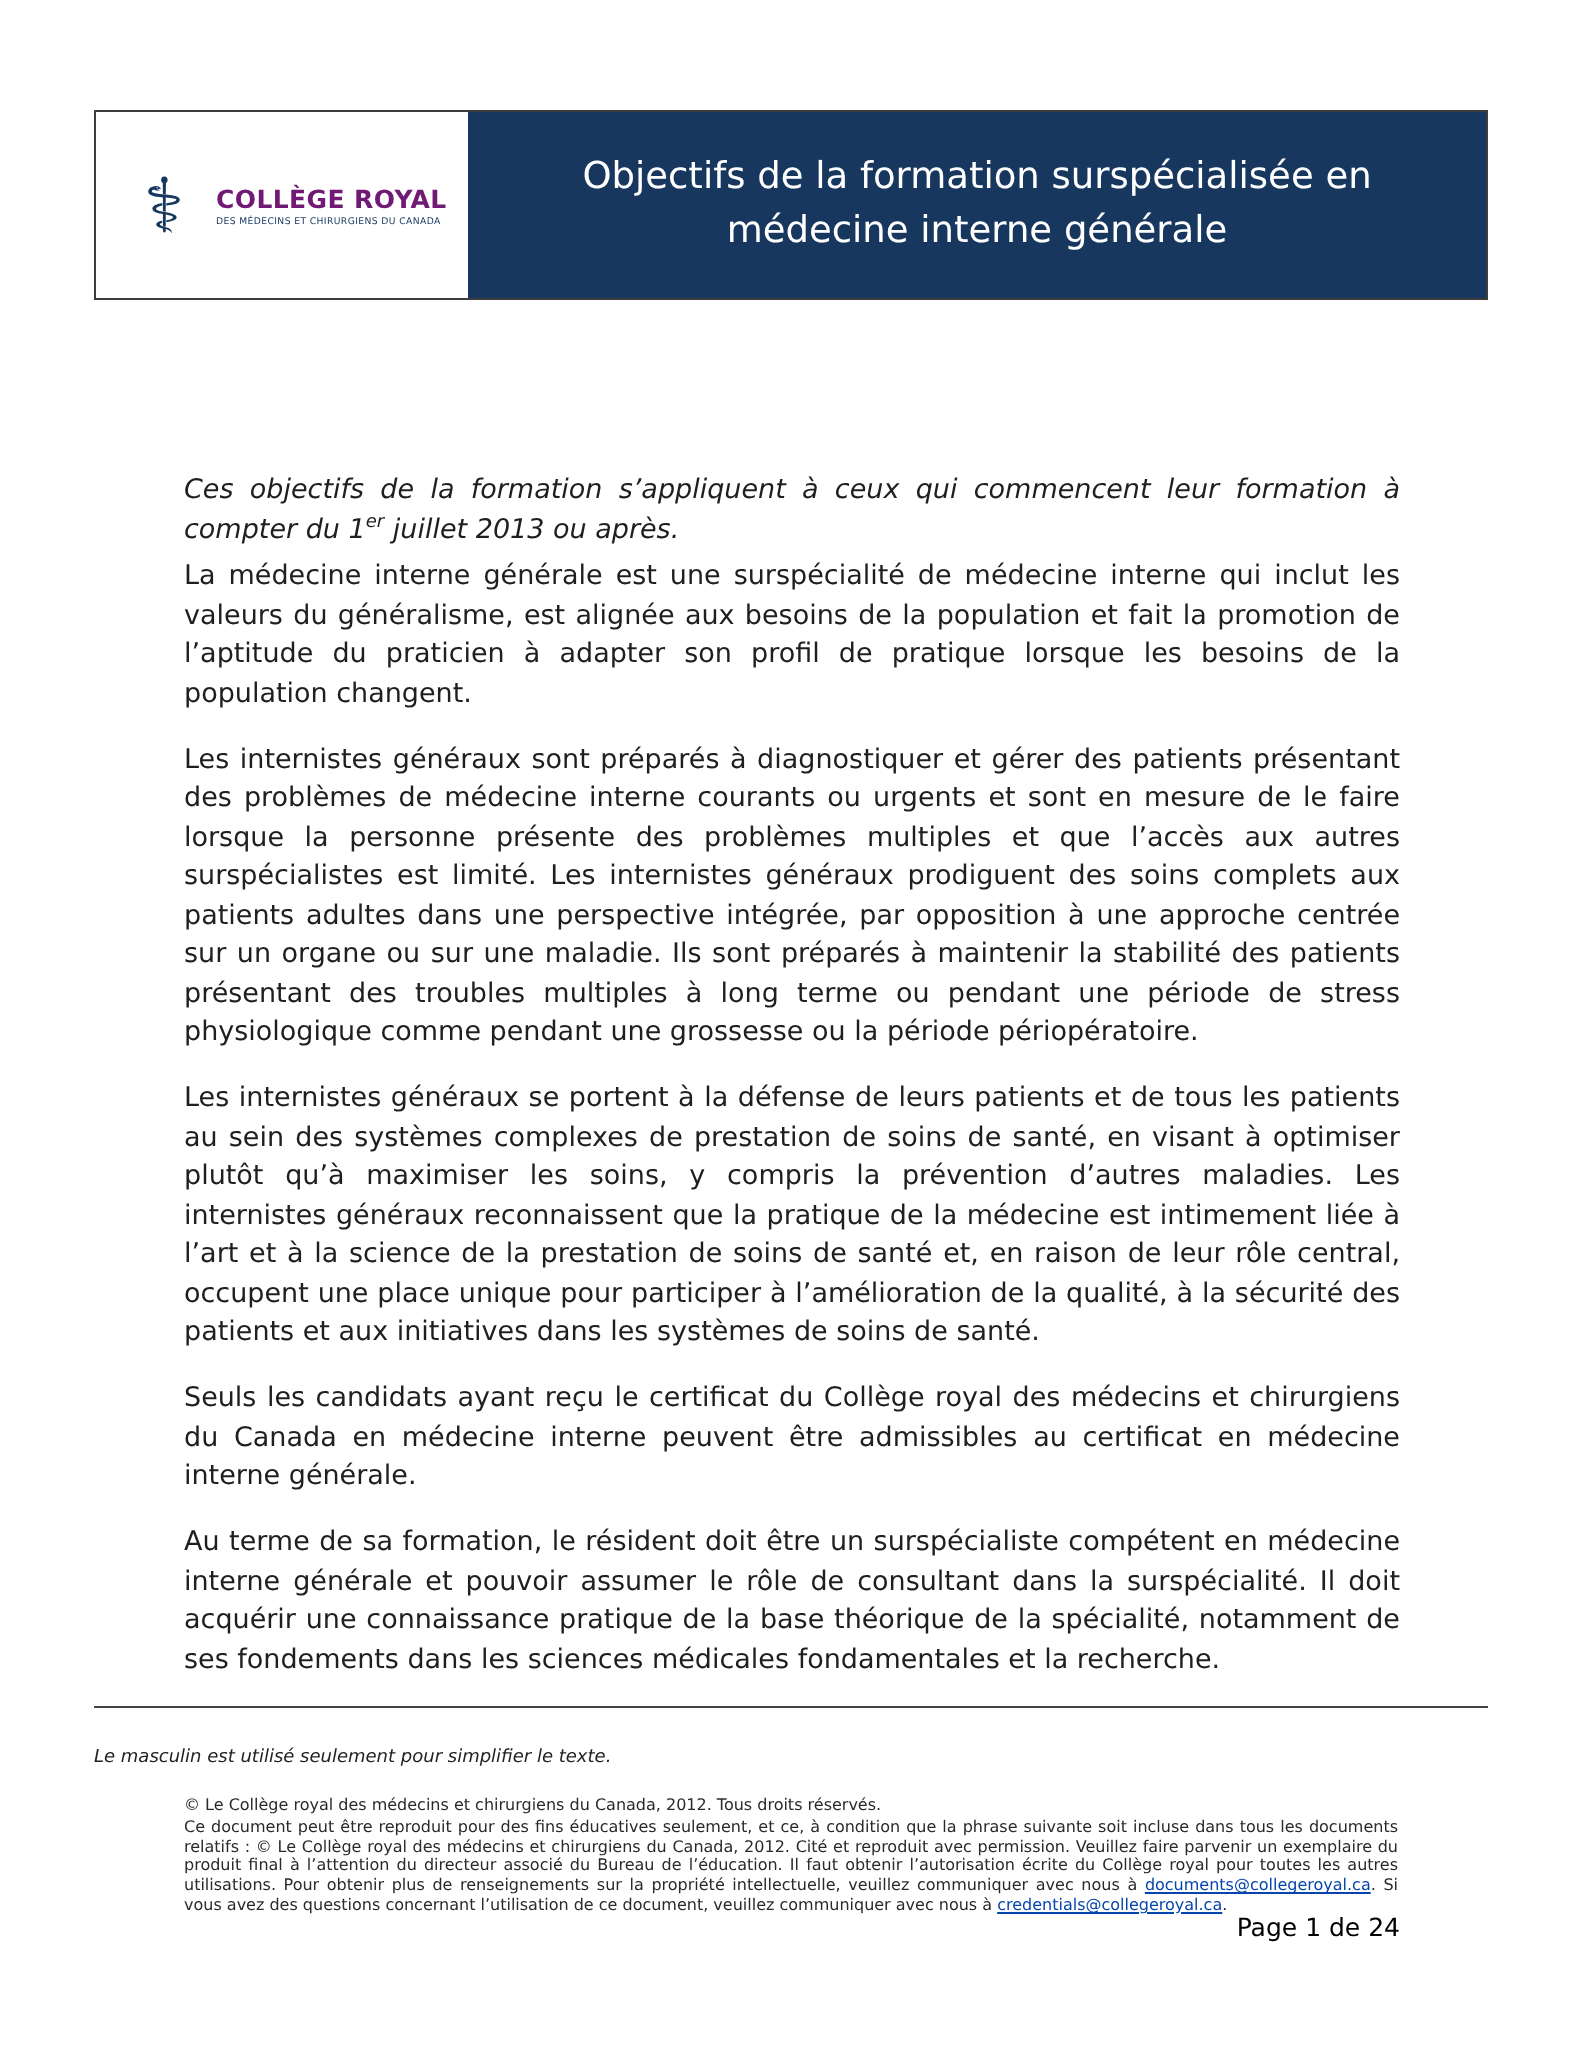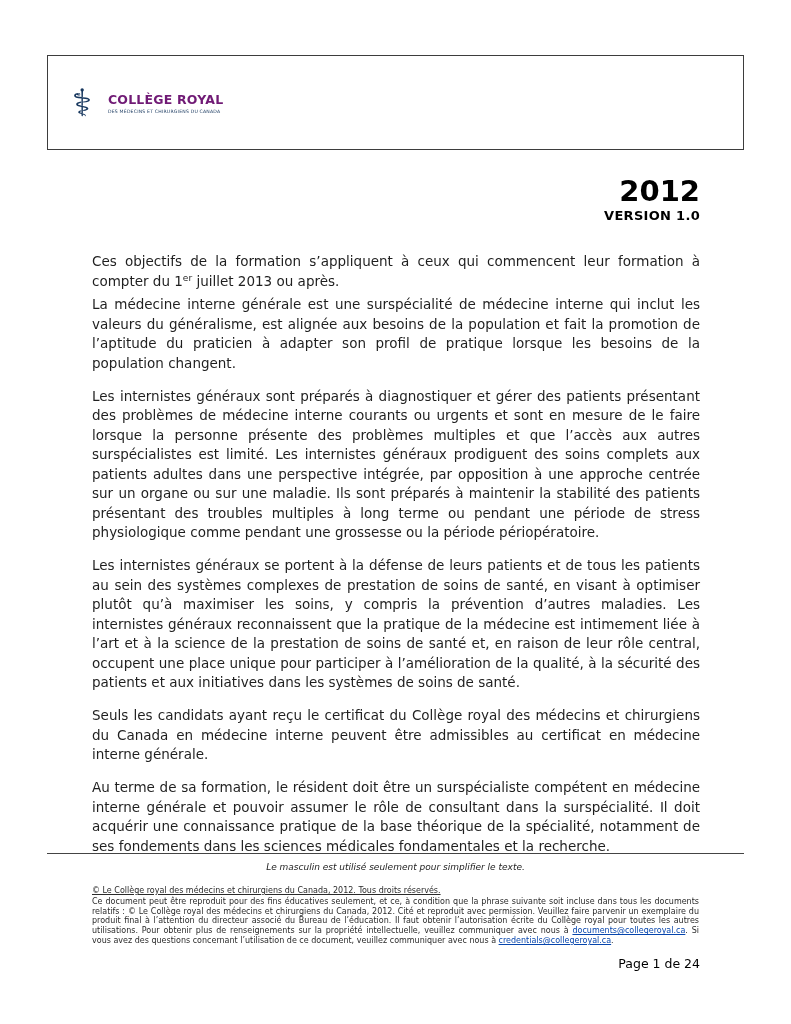--- a/index.html
+++ b/index.html
@@ -45,45 +45,44 @@
   }
 
   
   .title-block { position:absolute; right:91px; top:176px; text-align:right; }
   .year { font-size:29px; font-weight:bold; color:#000; line-height:1.05; }
   .version { font-size:13px; font-weight:bold; color:#000; margin-top:2px; letter-spacing:0.3px; }
 
   
   .content { position:absolute; left:92px; top:236px; width:608px; }
   .intro {
-    font-size:13.5px; line-height:19.5px;
+    font-style:italic; font-size:13.5px; line-height:19.5px;
     text-align:justify;
-    margin-top:16px;
   }
   sup { font-size:9px; vertical-align:super; line-height:0; }
   .section-heading {
     font-weight:bold; font-size:15px; color:#000;
     margin-top:27px; letter-spacing:0.2px;
   }
   .para {
     font-size:13.5px; line-height:19.5px;
     text-align:justify;
     margin-top:4px;
   }
   .section-buts .section-heading { margin-top:38px; }
 
   
   .footer { position:absolute; left:47px; right:47px; top:853px; }
   .footer-rule { border:none; border-top:1px solid #444; margin:0; }
   .footer-note {
-    text-align:center; font-style:italic; font-size:9px; color:#222;
-    margin-top:8px;
+    text-align:left; font-style:italic; font-size:9px; color:#222;
+    margin-top:20px;
   }
   .copyright { margin:14px 45px 0 45px; font-size:8px; line-height:9.8px; color:#2a2a2a; text-align:justify; }
-  .copyright-line1 { margin-bottom:1px;text-decoration:underline; }
+  .copyright-line1 { margin-bottom:1px; }
   .footer a, .email-link {
     color:#0645ad; text-decoration:underline; cursor:pointer;
   }
   .page-number {
     position:absolute; right:91px; top:956px;
     font-size:12.5px; color:#000;
   }
 </style>
 </head>
 <body>
@@ -91,26 +90,25 @@
 <div class="page">
 
   <div class="header-box">
     <div class="logo-area">
       <div class="logo-icon">⚕</div>
       <div class="logo-text">
         <div class="logo-line1">COLLÈGE ROYAL</div>
         <div class="logo-line2">DES MÉDECINS ET CHIRURGIENS DU CANADA</div>
       </div>
     </div>
+    <div class="banner">
+      <span>Objectifs de la formation surspécialisée en médecine interne générale</span>
+    </div>
   </div>
 
-  <div class="title-block">
-    <div class="year">2012</div>
-    <div class="version">VERSION 1.0</div>
-  </div>
 
   <div class="content">
 
     <div class="intro"><span>Ces objectifs de la formation s’appliquent à ceux qui commencent leur formation à compter du 1</span><sup>er</sup><span> juillet 2013 ou après.</span></div>
 
     <div class="section section-definition">
       <p class="para">La médecine interne générale est une surspécialité de médecine interne qui inclut les valeurs du généralisme, est alignée aux besoins de la population et fait la promotion de l’aptitude du praticien à adapter son profil de pratique lorsque les besoins de la population changent.</p>
       <p class="para">Les internistes généraux sont préparés à diagnostiquer et gérer des patients présentant des problèmes de médecine interne courants ou urgents et sont en mesure de le faire lorsque la personne présente des problèmes multiples et que l’accès aux autres surspécialistes est limité. Les internistes généraux prodiguent des soins complets aux patients adultes dans une perspective intégrée, par opposition à une approche centrée sur un organe ou sur une maladie. Ils sont préparés à maintenir la stabilité des patients présentant des troubles multiples à long terme ou pendant une période de stress physiologique comme pendant une grossesse ou la période périopératoire.</p>
       <p class="para">Les internistes généraux se portent à la défense de leurs patients et de tous les patients au sein des systèmes complexes de prestation de soins de santé, en visant à optimiser plutôt qu’à maximiser les soins, y compris la prévention d’autres maladies. Les internistes généraux reconnaissent que la pratique de la médecine est intimement liée à l’art et à la science de la prestation de soins de santé et, en raison de leur rôle central, occupent une place unique pour participer à l’amélioration de la qualité, à la sécurité des patients et aux initiatives dans les systèmes de soins de santé.</p>
     </div>

